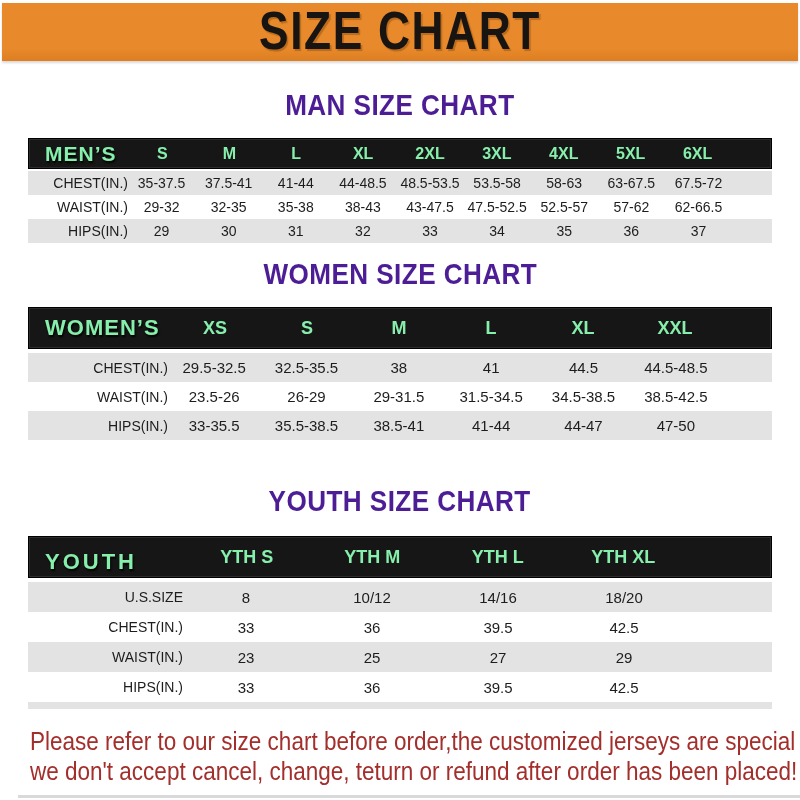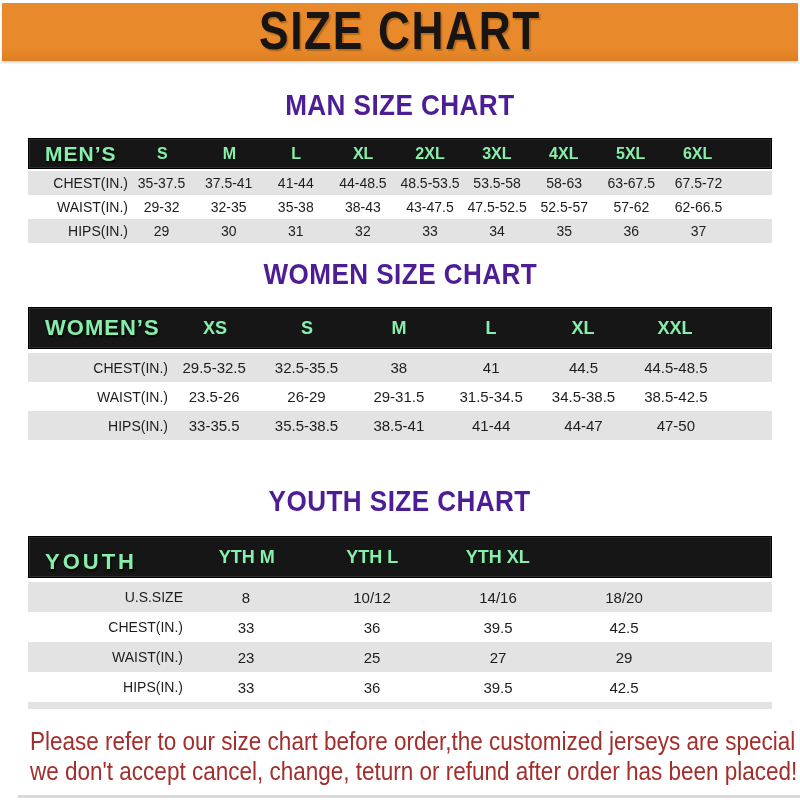--- a/index.html
+++ b/index.html
@@ -170,20 +170,21 @@
           <div class="filler"></div>
         </div>
       </div>
   </section>
 
   <section>
     <h2 class="section-title title-youth"><span>YOUTH SIZE CHART</span></h2>
     <div class="size-table table-youth">
         <div class="trow band">
           <div class="corner">YOUTH</div>
+          <div class="hcell">YTH S</div>
           <div class="hcell">YTH M</div>
           <div class="hcell">YTH L</div>
           <div class="hcell">YTH XL</div>
           <div class="filler"></div>
         </div>
         <div class="trow drow gray">
           <div class="rlabel">U.S.SIZE</div>
           <div class="cell">8</div>
           <div class="cell">10/12</div>
           <div class="cell">14/16</div>

